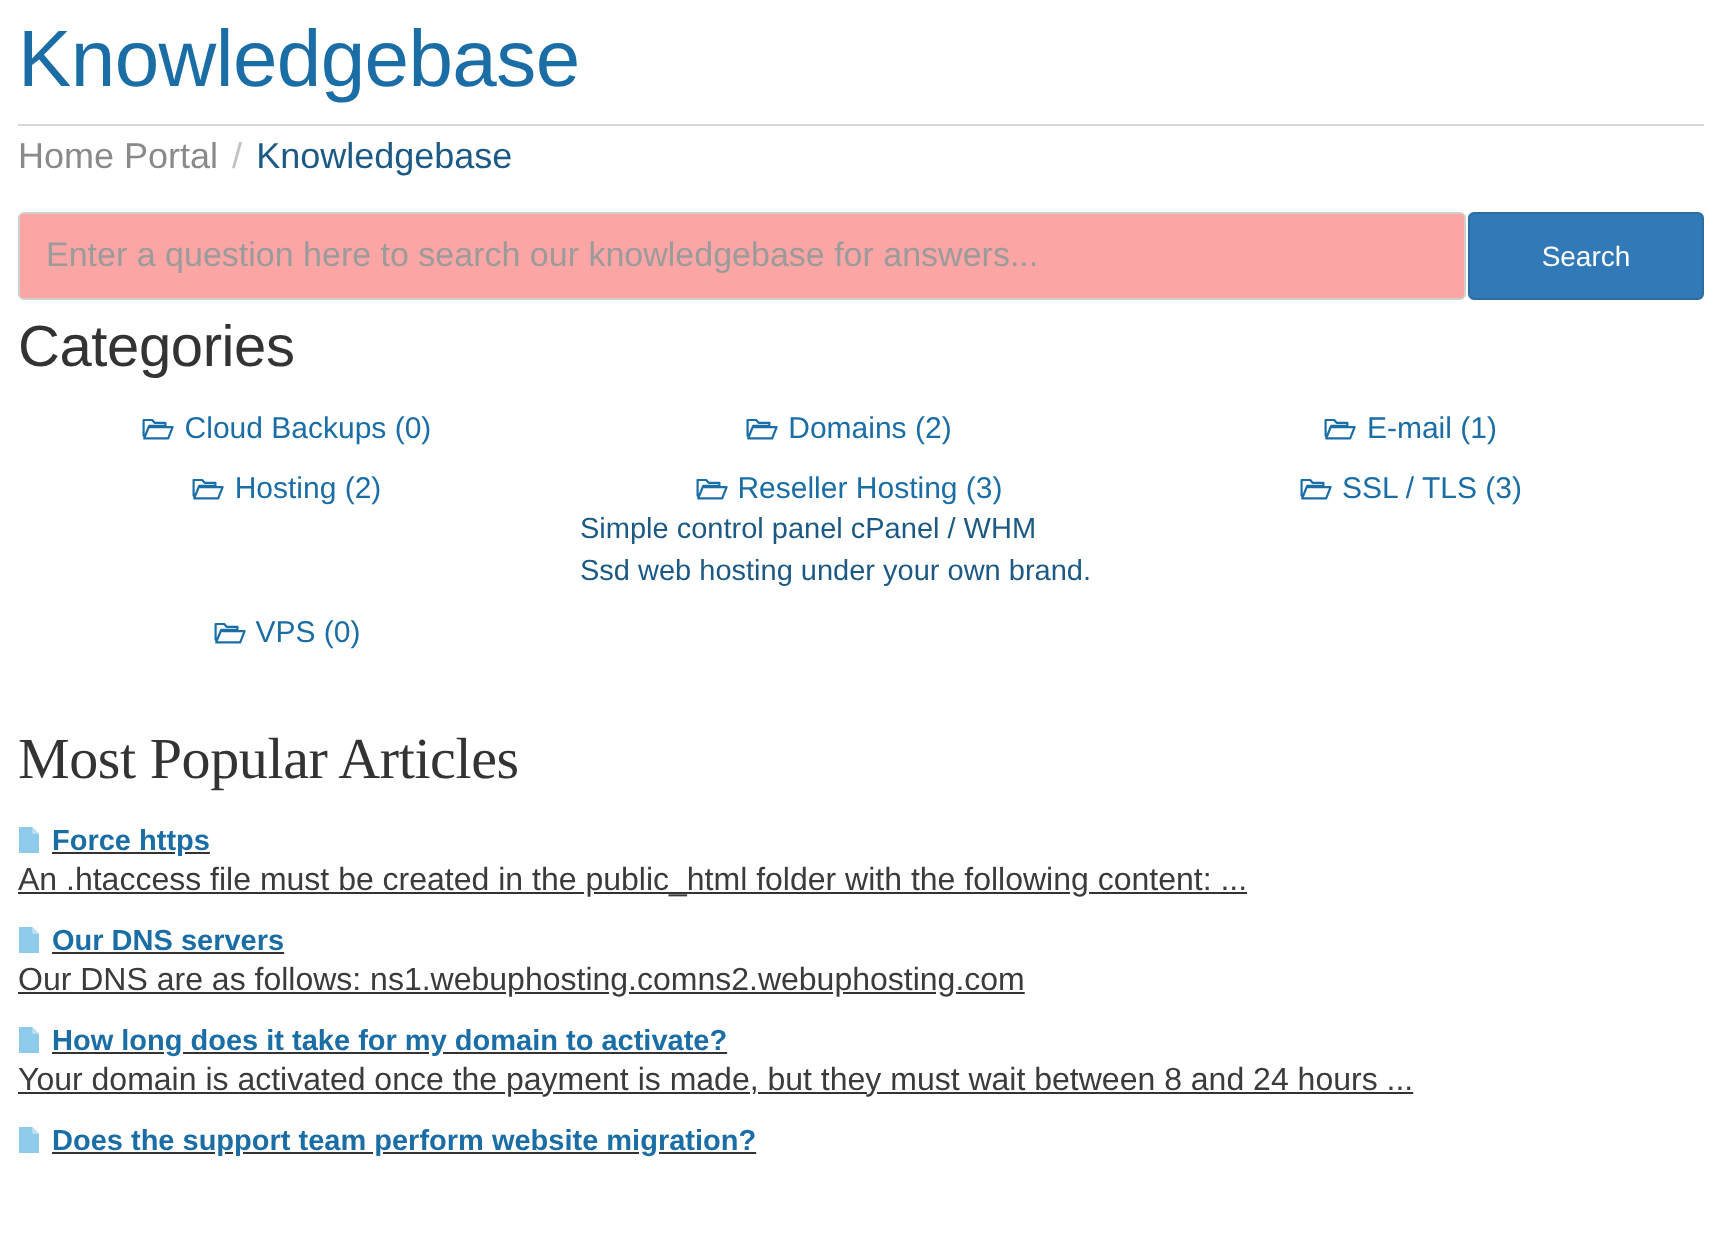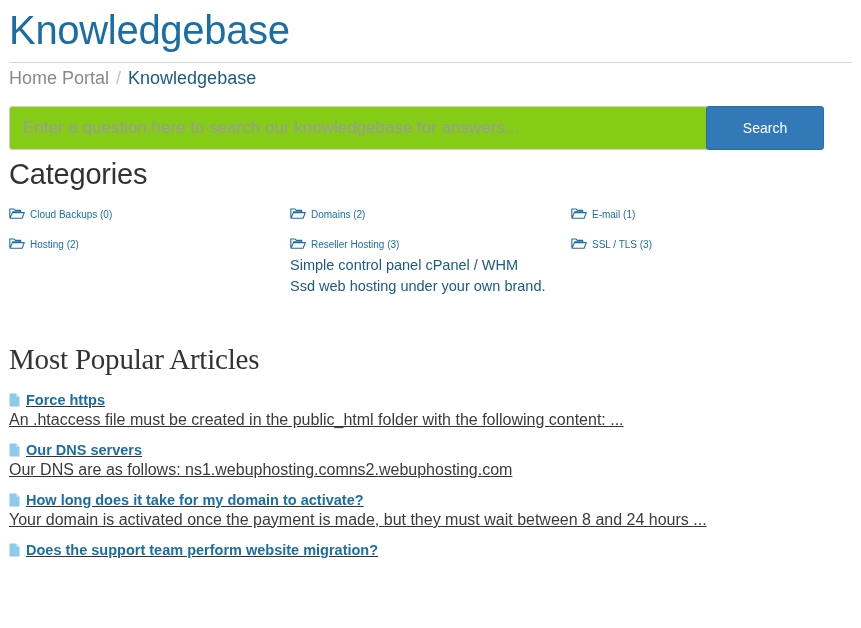--- a/index.html
+++ b/index.html
@@ -71,34 +71,34 @@
   }
   .search-input {
     position: absolute;
     left: 0;
     top: 0;
     width: 724px;
     height: 44px;
     box-sizing: border-box;
     border: 1px solid #d0d0d0;
     border-radius: 3px;
-    background: #84cc16;
+    background: #fca5a5;
     font-family: "Liberation Sans", "DejaVu Sans", sans-serif;
     font-size: 17px;
     color: #555;
     padding: 0 13px;
     outline: none;
   }
   .search-input::placeholder {
     color: #9b9b9b;
     opacity: 1;
   }
   .search-button {
     position: absolute;
-    left: 697px;
+    left: 725px;
     top: 0;
     width: 118px;
     height: 44px;
     box-sizing: border-box;
     background: #3279b7;
     border: 1px solid #2e6da4;
     border-radius: 3px;
     color: #ffffff;
     font-family: "Liberation Sans", "DejaVu Sans", sans-serif;
     font-size: 14px;
@@ -131,26 +131,27 @@
     width: 100%;
   }
   .cat-cell {
     width: 33.333%;
     box-sizing: border-box;
     padding-right: 12px;
     margin-bottom: 9px;
   }
   .cat-link {
     display: block;
-    font-size: 10px;
+    font-size: 15px;
     line-height: 21px;
     color: #1b6ea5;
     text-decoration: none;
     white-space: nowrap;
     cursor: pointer;
+    text-align: center;
   }
   .folder-icon {
     display: inline-block;
     width: 16px;
     height: 13px;
     vertical-align: -2px;
     margin-right: 5px;
   }
   .folder-icon svg { display: block; }
   .cat-desc {
@@ -272,20 +273,29 @@
           <span class="folder-icon">
             <svg width="16" height="13" viewBox="0 0 16 13">
                 <path d="M0.8 2.0 h4.3 l1.2 1.4 h5.4 v1.5 h-8.1 l-2.0 5.0 h-0.8 z M3.3 5.6 h12.0 l-2.2 5.6 h-12.0 z" fill="none" stroke="#1b6ea5" stroke-width="1.1" stroke-linejoin="round"></path>
               </svg>
           </span><span>SSL / TLS (3)</span>
         </a>
       </div>
     </div>
 
     <div class="cat-row">
+      <div class="cat-cell">
+        <a class="cat-link">
+          <span class="folder-icon">
+            <svg width="16" height="13" viewBox="0 0 16 13">
+                <path d="M0.8 2.0 h4.3 l1.2 1.4 h5.4 v1.5 h-8.1 l-2.0 5.0 h-0.8 z M3.3 5.6 h12.0 l-2.2 5.6 h-12.0 z" fill="none" stroke="#1b6ea5" stroke-width="1.1" stroke-linejoin="round"></path>
+              </svg>
+          </span><span>VPS (0)</span>
+        </a>
+      </div>
       <div class="cat-cell"></div>
       <div class="cat-cell"></div>
     </div>
 
   </div>
 
   <h2 class="section-heading" id="articles-heading">Most Popular Articles</h2>
 
   <div class="articles">
 

